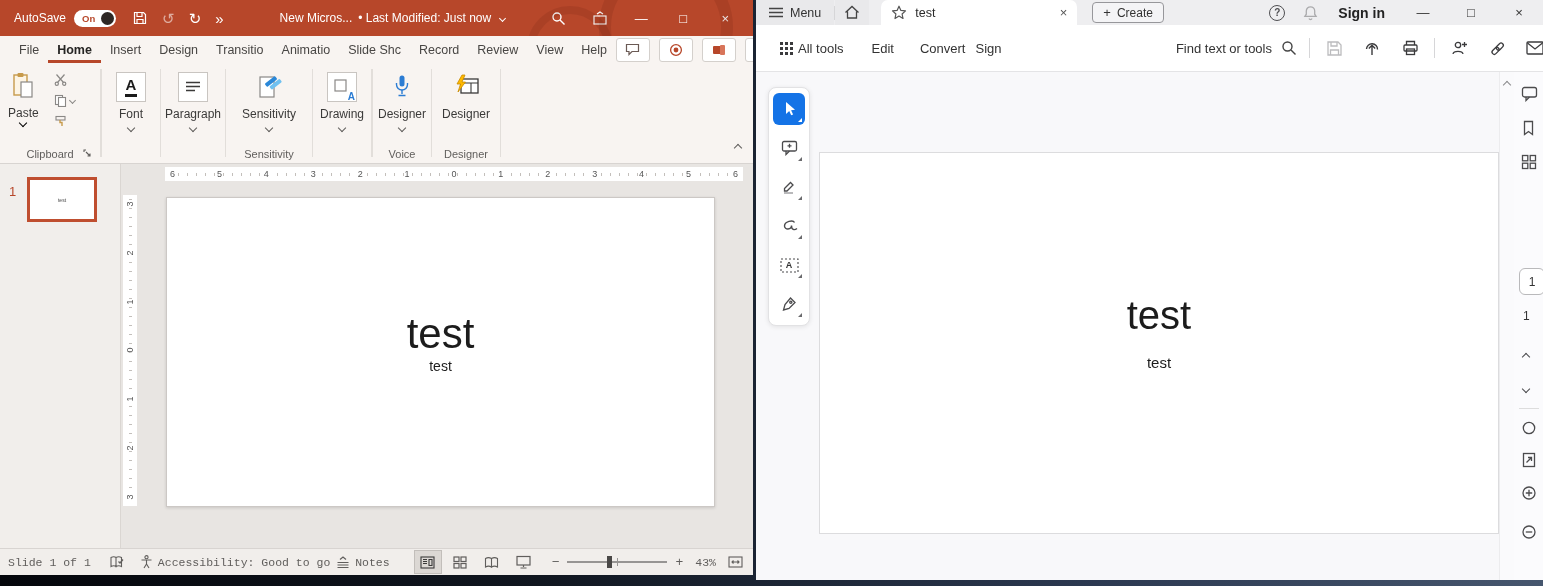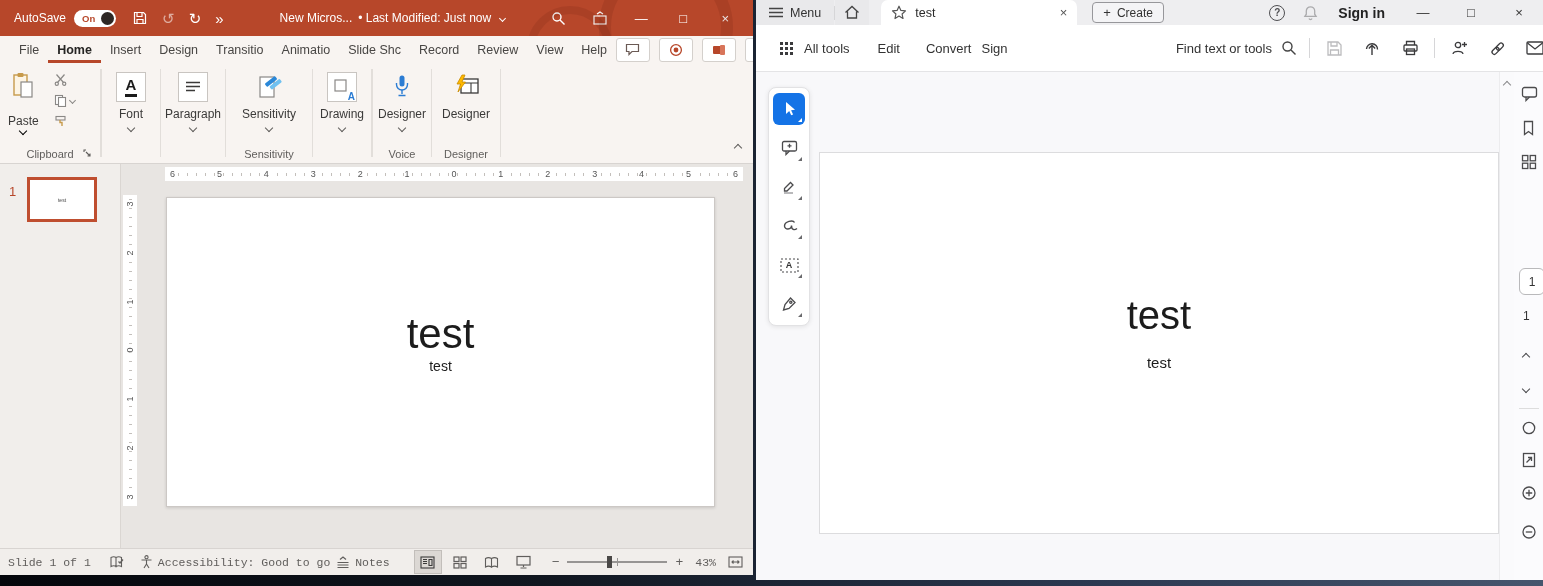--- a/index.html
+++ b/index.html
@@ -45,21 +45,21 @@
   .rsep{width:1px;background:#e2deda;margin:6px 0;}
   .rgroup{position:relative;display:flex;justify-content:center;padding-bottom:18px;}
   .glabel{position:absolute;bottom:3px;left:0;right:0;text-align:center;font-size:11px;color:#605e5c;white-space:nowrap;}
   .rbtn{width:58px;display:flex;flex-direction:column;align-items:center;padding-top:9px;cursor:pointer;}
   .ric{width:30px;height:30px;display:flex;align-items:center;justify-content:center;}
   .ric.boxed{border:1px solid #c9c5c1;background:#fff;width:28px;height:28px;}
   .rlabel{font-size:12px;color:#3b3a39;margin-top:5px;white-space:nowrap;}
   .rbtn .chv{margin-top:4px;color:#605e5c;}
   .clipg{width:100px;}
   .paste-btn{position:absolute;left:8px;top:8px;display:flex;flex-direction:column;align-items:center;cursor:pointer;}
-  .paste-btn .rlabel{margin-top:13px;}
+  .paste-btn .rlabel{margin-top:5px;}
   .clip-mini{position:absolute;left:54px;top:10px;display:flex;flex-direction:column;gap:8px;align-items:flex-start;}
   .mini-ic{display:flex;align-items:center;gap:3px;cursor:pointer;color:#8a8886;}
   .glaunch{cursor:pointer;}
   .font-a{font-size:15px;font-weight:bold;color:#1b1b1b;border-bottom:3px solid #1b1b1b;line-height:1.1;padding:0 1px;}
   .draw-ic{position:relative;}
   .draw-ic .mini-a{position:absolute;right:1px;bottom:-1px;font-size:10px;font-weight:bold;color:#2b7cd3;}
   .ribbon-collapse{position:absolute;right:12px;bottom:8px;color:#605e5c;cursor:pointer;}
 
   .pp-main{position:absolute;top:164px;left:0;right:0;bottom:26px;}
   .pp-thumbs{position:absolute;left:0;top:0;bottom:0;width:120px;background:#f1eeeb;border-right:1px solid #dad6d2;}
@@ -525,21 +525,21 @@
           <rect x="5" y="0" width="3" height="3"></rect>
           <rect x="10" y="0" width="3" height="3"></rect>
           <rect x="0" y="5" width="3" height="3"></rect>
           <rect x="5" y="5" width="3" height="3"></rect>
           <rect x="10" y="5" width="3" height="3"></rect>
           <rect x="0" y="10" width="3" height="3"></rect>
           <rect x="5" y="10" width="3" height="3"></rect>
           <rect x="10" y="10" width="3" height="3"></rect>
         </svg>
     </span>
-    <span class="ac-tool-item" style="margin-left:6px;">All tools</span>
+    <span class="ac-tool-item" style="">All tools</span>
     <span class="ac-tool-item" style="margin-left:28px;">Edit</span>
     <span class="ac-tool-item" style="margin-left:26px;">Convert</span>
     <span class="ac-tool-item" style="margin-left:10px;">Sign</span>
     <span class="spacer"></span>
     <div class="ac-find">
       <span>Find text or tools</span>
       <svg width="16" height="16" viewBox="0 0 16 16" fill="none" stroke="#444" stroke-width="1.4">
           <circle cx="6.5" cy="6.5" r="4.5"></circle>
           <path d="M10 10l4.5 4.5"></path>
         </svg>

